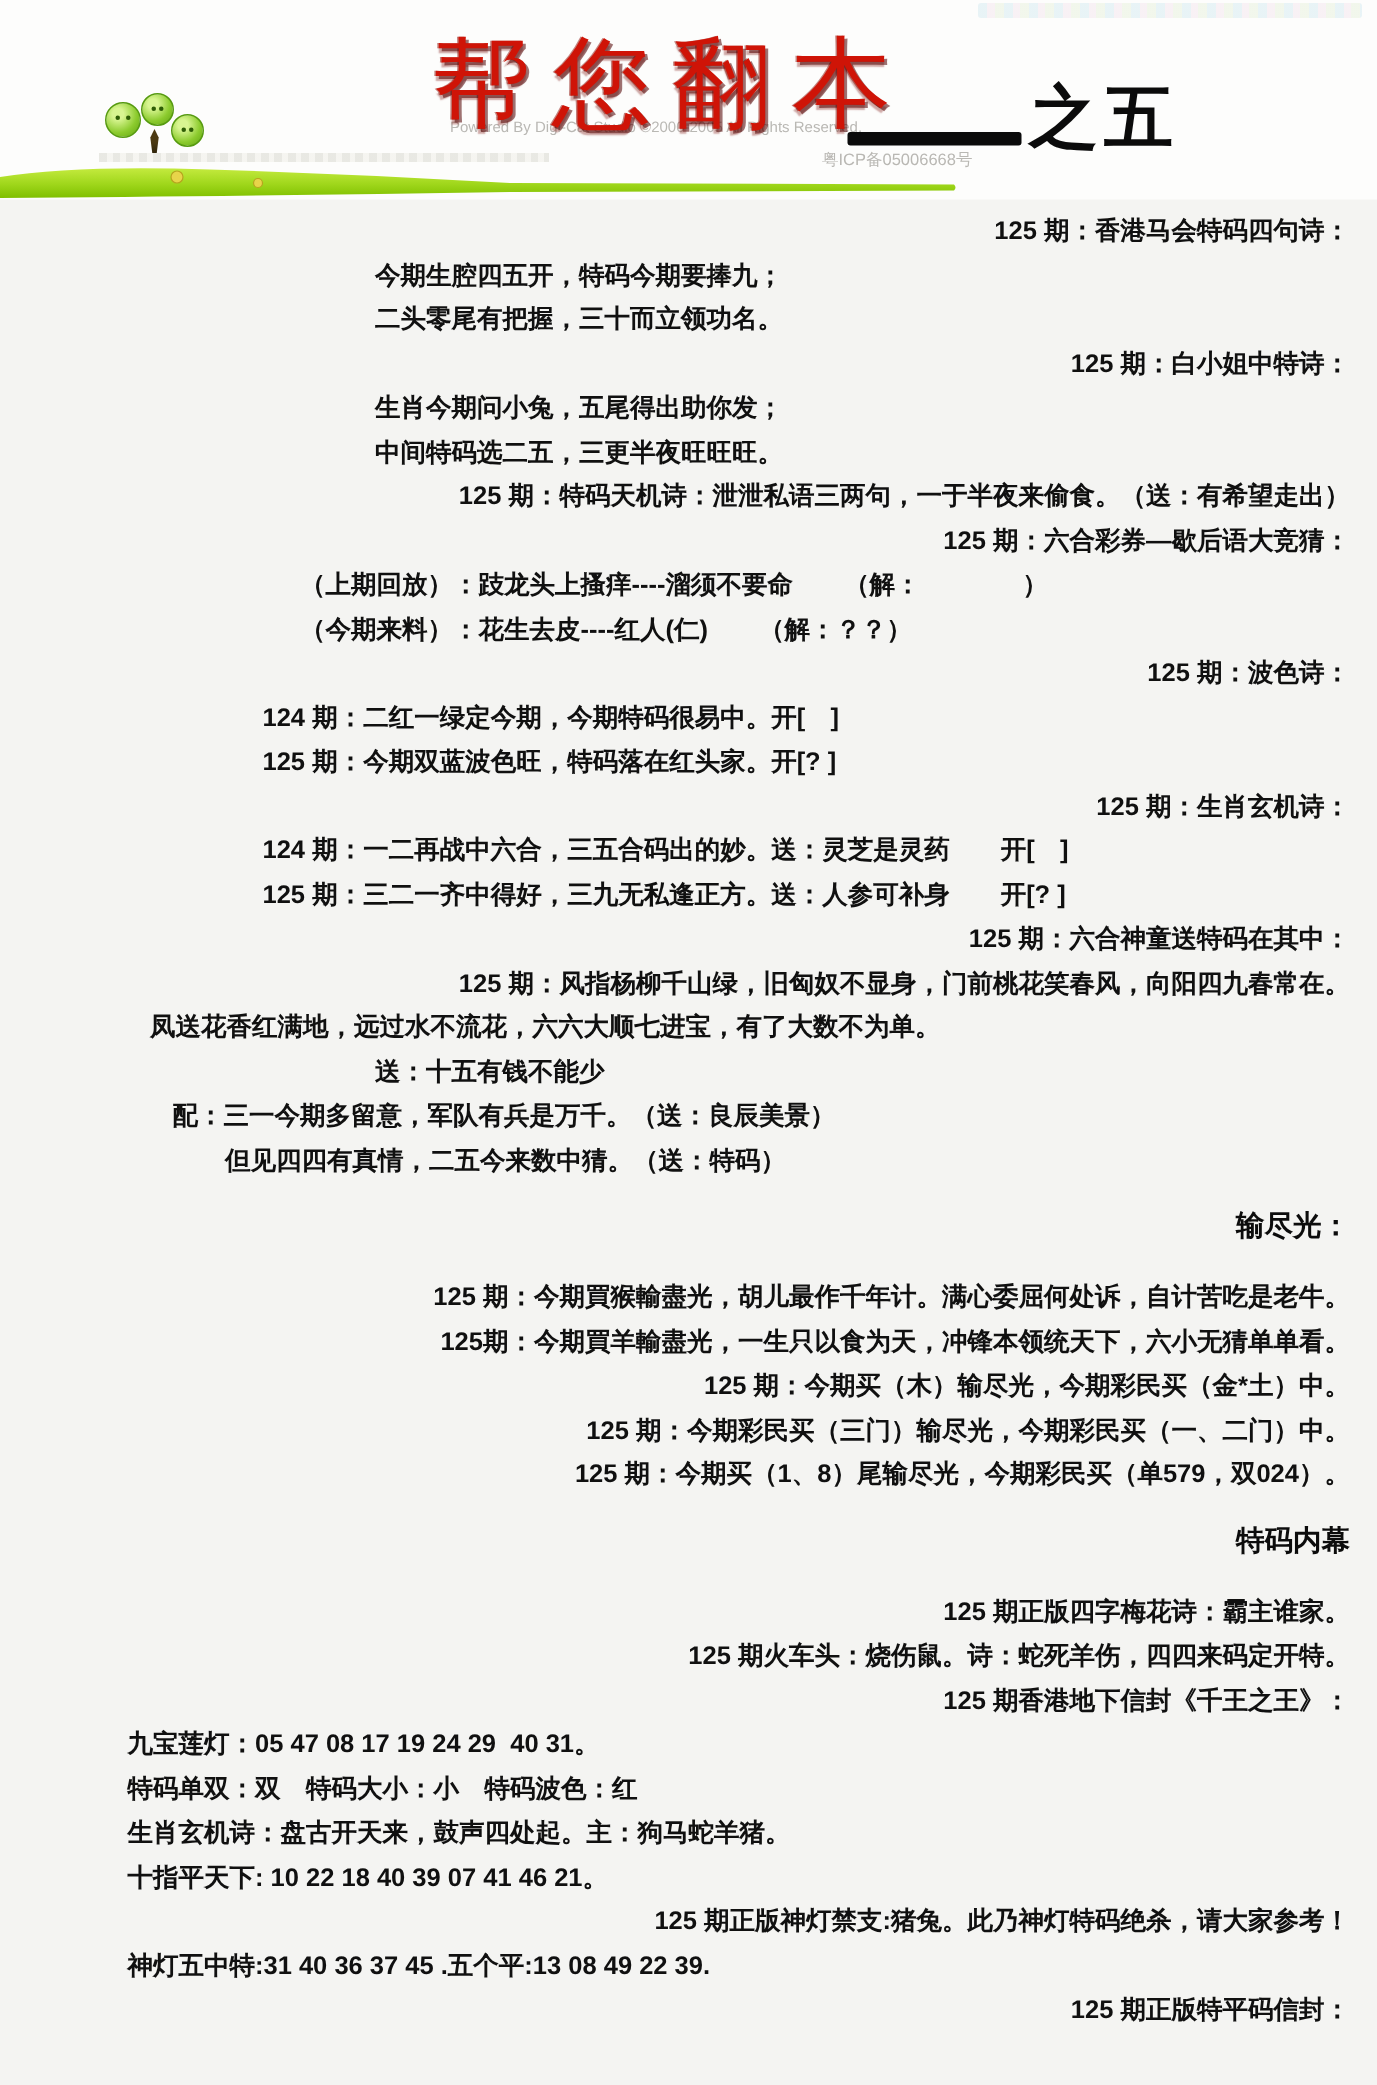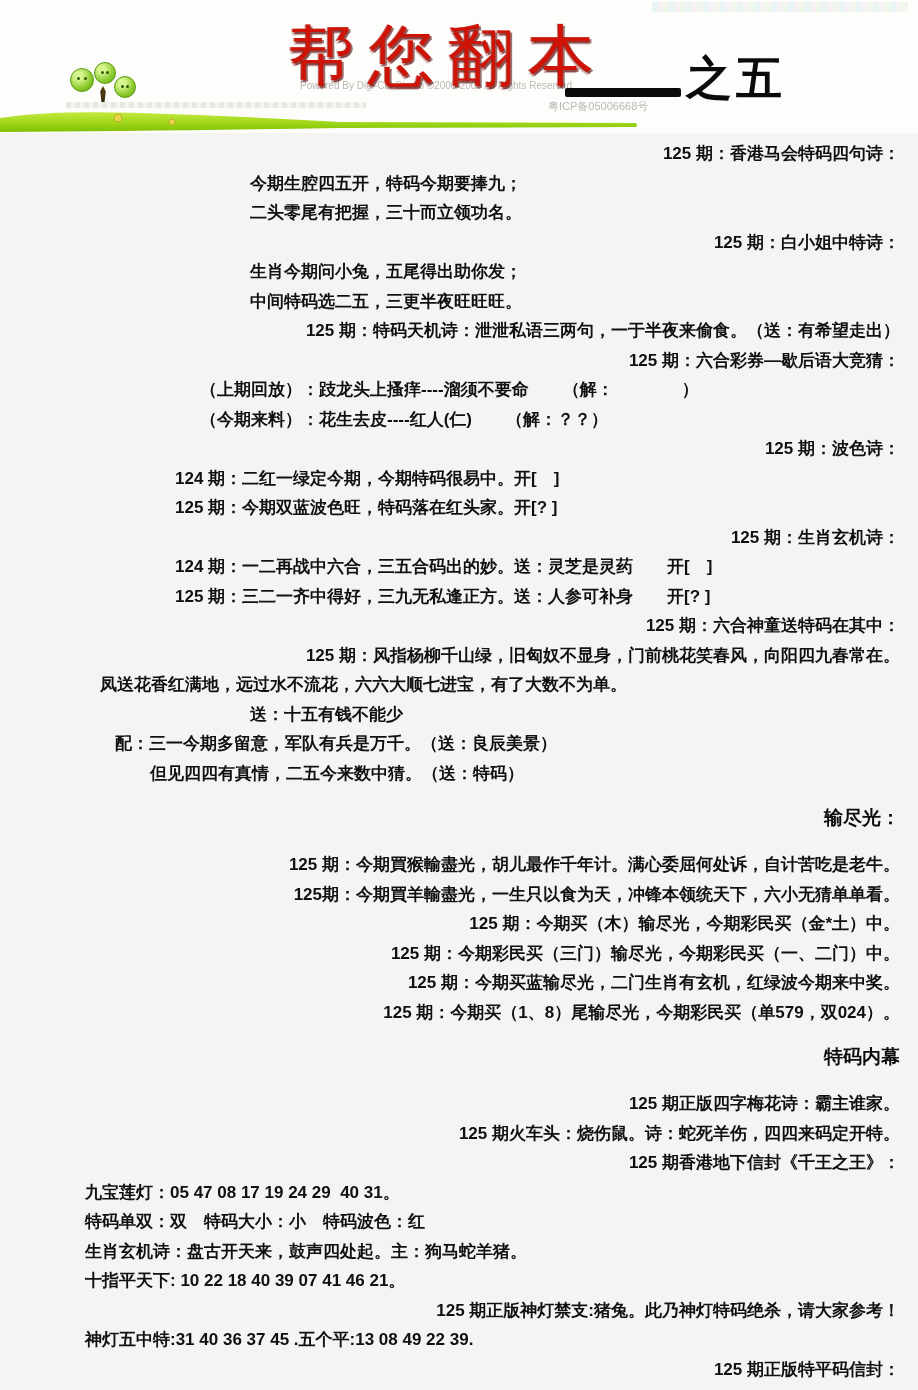--- a/index.html
+++ b/index.html
@@ -129,21 +129,20 @@
     <div class="line i0">125 期：风指杨柳千山绿，旧匈奴不显身，门前桃花笑春风，向阳四九春常在。</div>
     <div class="line i2">凤送花香红满地，远过水不流花，六六大顺七进宝，有了大数不为单。</div>
     <div class="line i7">送：十五有钱不能少</div>
     <div class="line i3">配：三一今期多留意，军队有兵是万千。（送：良辰美景）</div>
     <div class="line i4">但见四四有真情，二五今来数中猜。（送：特码）</div>
     <div class="h i0">输尽光：</div>
     <div class="line i0">125 期：今期買猴輸盡光，胡儿最作千年计。满心委屈何处诉，自计苦吃是老牛。</div>
     <div class="line i0">125期：今期買羊輸盡光，一生只以食为天，冲锋本领统天下，六小无猜单单看。</div>
     <div class="line i0">125 期：今期买（木）输尽光，今期彩民买（金*土）中。</div>
     <div class="line i0">125 期：今期彩民买（三门）输尽光，今期彩民买（一、二门）中。</div>
-    <div class="line i0">125 期：今期买蓝输尽光，二门生肖有玄机，红绿波今期来中奖。</div>
     <div class="line i0">125 期：今期买（1、8）尾输尽光，今期彩民买（单579，双024）。</div>
     <div class="h i0">特码内幕</div>
     <div class="line i0">125 期正版四字梅花诗：霸主谁家。</div>
     <div class="line i0">125 期火车头：烧伤鼠。诗：蛇死羊伤，四四来码定开特。</div>
     <div class="line i0">125 期香港地下信封《千王之王》：</div>
     <div class="line i1">九宝莲灯：05 47 08 17 19 24 29  40 31。</div>
     <div class="line i1">特码单双：双　特码大小：小　特码波色：红</div>
     <div class="line i1">生肖玄机诗：盘古开天来，鼓声四处起。主：狗马蛇羊猪。</div>
     <div class="line i1">十指平天下: 10 22 18 40 39 07 41 46 21。</div>
     <div class="line i0">125 期正版神灯禁支:猪兔。此乃神灯特码绝杀，请大家参考！</div>

